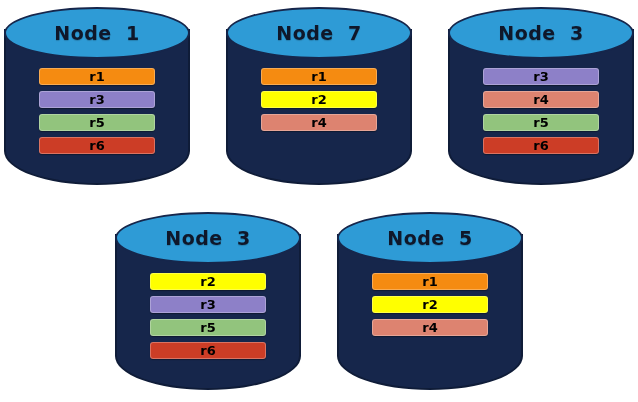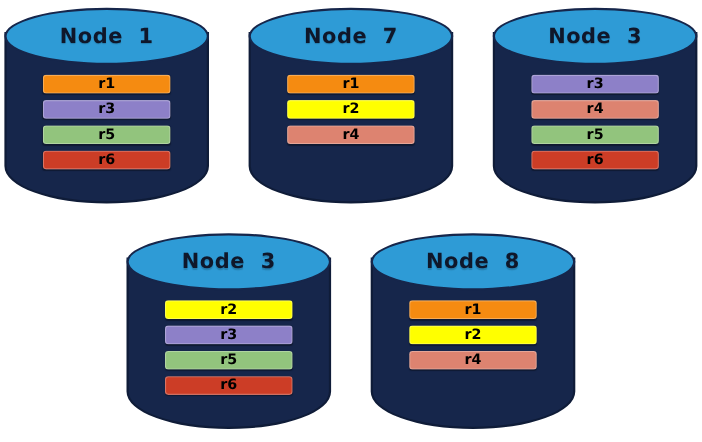--- a/index.html
+++ b/index.html
@@ -146,15 +146,15 @@
       <div class="node-title">Node  3</div>
     </div>
     <div class="node" style="left: 337px; top: 212px;">
       <div class="cyl-body"></div>
       <div class="shard-stack">
         <div class="shard" style="background: rgb(245, 139, 17);">r1</div>
         <div class="shard" style="background: rgb(255, 255, 0);">r2</div>
         <div class="shard" style="background: rgb(221, 131, 112);">r4</div>
       </div>
       <div class="cyl-top"></div>
-      <div class="node-title">Node  8</div>
+      <div class="node-title">Node  5</div>
     </div>
   </div>
 
 </body></html>

